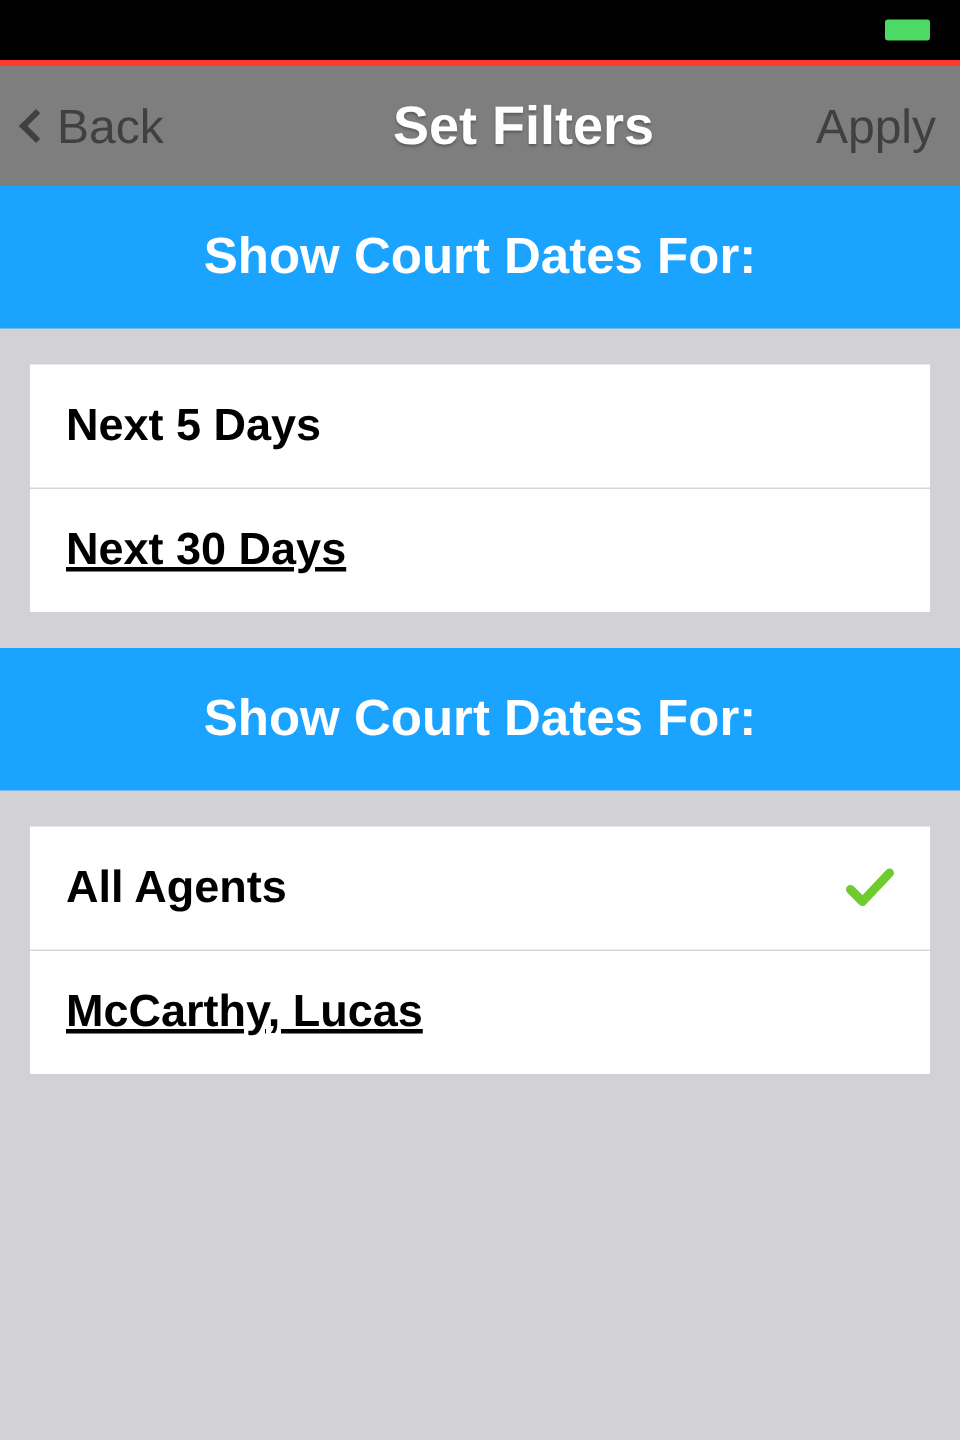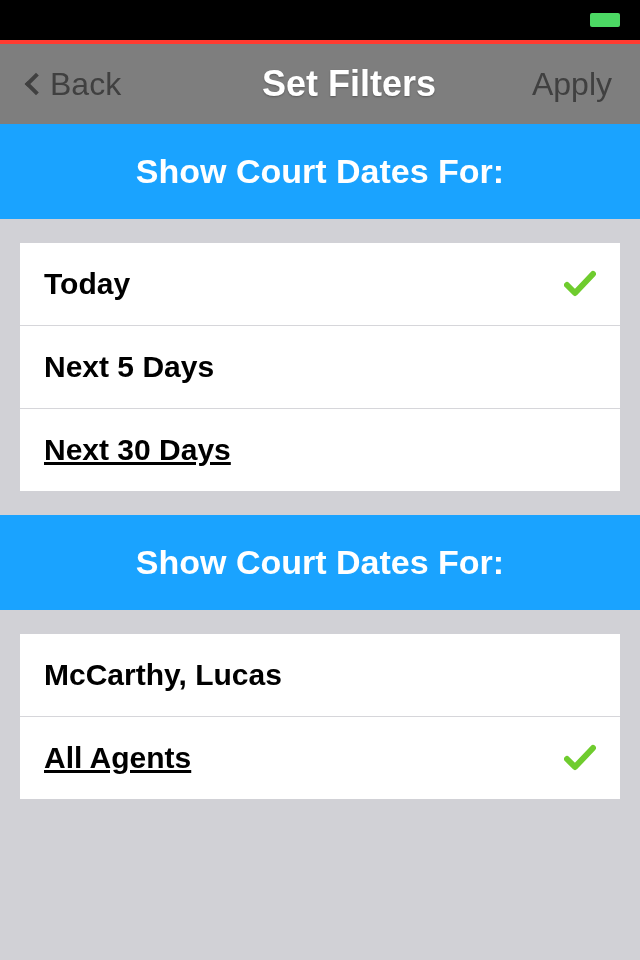--- a/index.html
+++ b/index.html
@@ -31,21 +31,21 @@
     .alert-bar {
       height: 4px;
       background: #ff3b30;
     }
     .nav-bar {
       height: 80px;
       background: #7e7e7e;
       display: flex;
       align-items: center;
       justify-content: space-between;
-      padding: 0 28px;
+      padding: 0 16px;
     }
     .nav-left {
       display: flex;
       align-items: center;
       gap: 4px;
       color: #404040;
       font-size: 32px;
     }
     .chevron-left {
       display: inline-block;
@@ -121,37 +121,31 @@
   <div class="nav-title">Set Filters</div>
   <div class="nav-right">
     <span>Apply</span>
   </div>
 </div>
 
 <div id="content">
     <div class="section-header">Show Court Dates For:</div>
     <div class="list">
       <div class="list-item">
-        <span>Today</span>
-        <span class="checkmark"><svg viewBox="0 0 32 28">
-            <path d="M 3 15 L 11 23 L 29 4" stroke="#6fcc2e" stroke-width="6" fill="none" stroke-linecap="round" stroke-linejoin="round"></path>
-          </svg></span>
-      </div>
-      <div class="list-item">
         <span>Next 5 Days</span>
       </div>
       <div class="list-item">
         <span>Next 30 Days</span>
       </div>
     </div>
     <div class="section-header">Show Court Dates For:</div>
     <div class="list">
       <div class="list-item">
-        <span>McCarthy, Lucas</span>
-      </div>
-      <div class="list-item">
         <span>All Agents</span>
         <span class="checkmark"><svg viewBox="0 0 32 28">
             <path d="M 3 15 L 11 23 L 29 4" stroke="#6fcc2e" stroke-width="6" fill="none" stroke-linecap="round" stroke-linejoin="round"></path>
           </svg></span>
       </div>
+      <div class="list-item">
+        <span>McCarthy, Lucas</span>
+      </div>
     </div>
   </div>
 
 </body></html>

